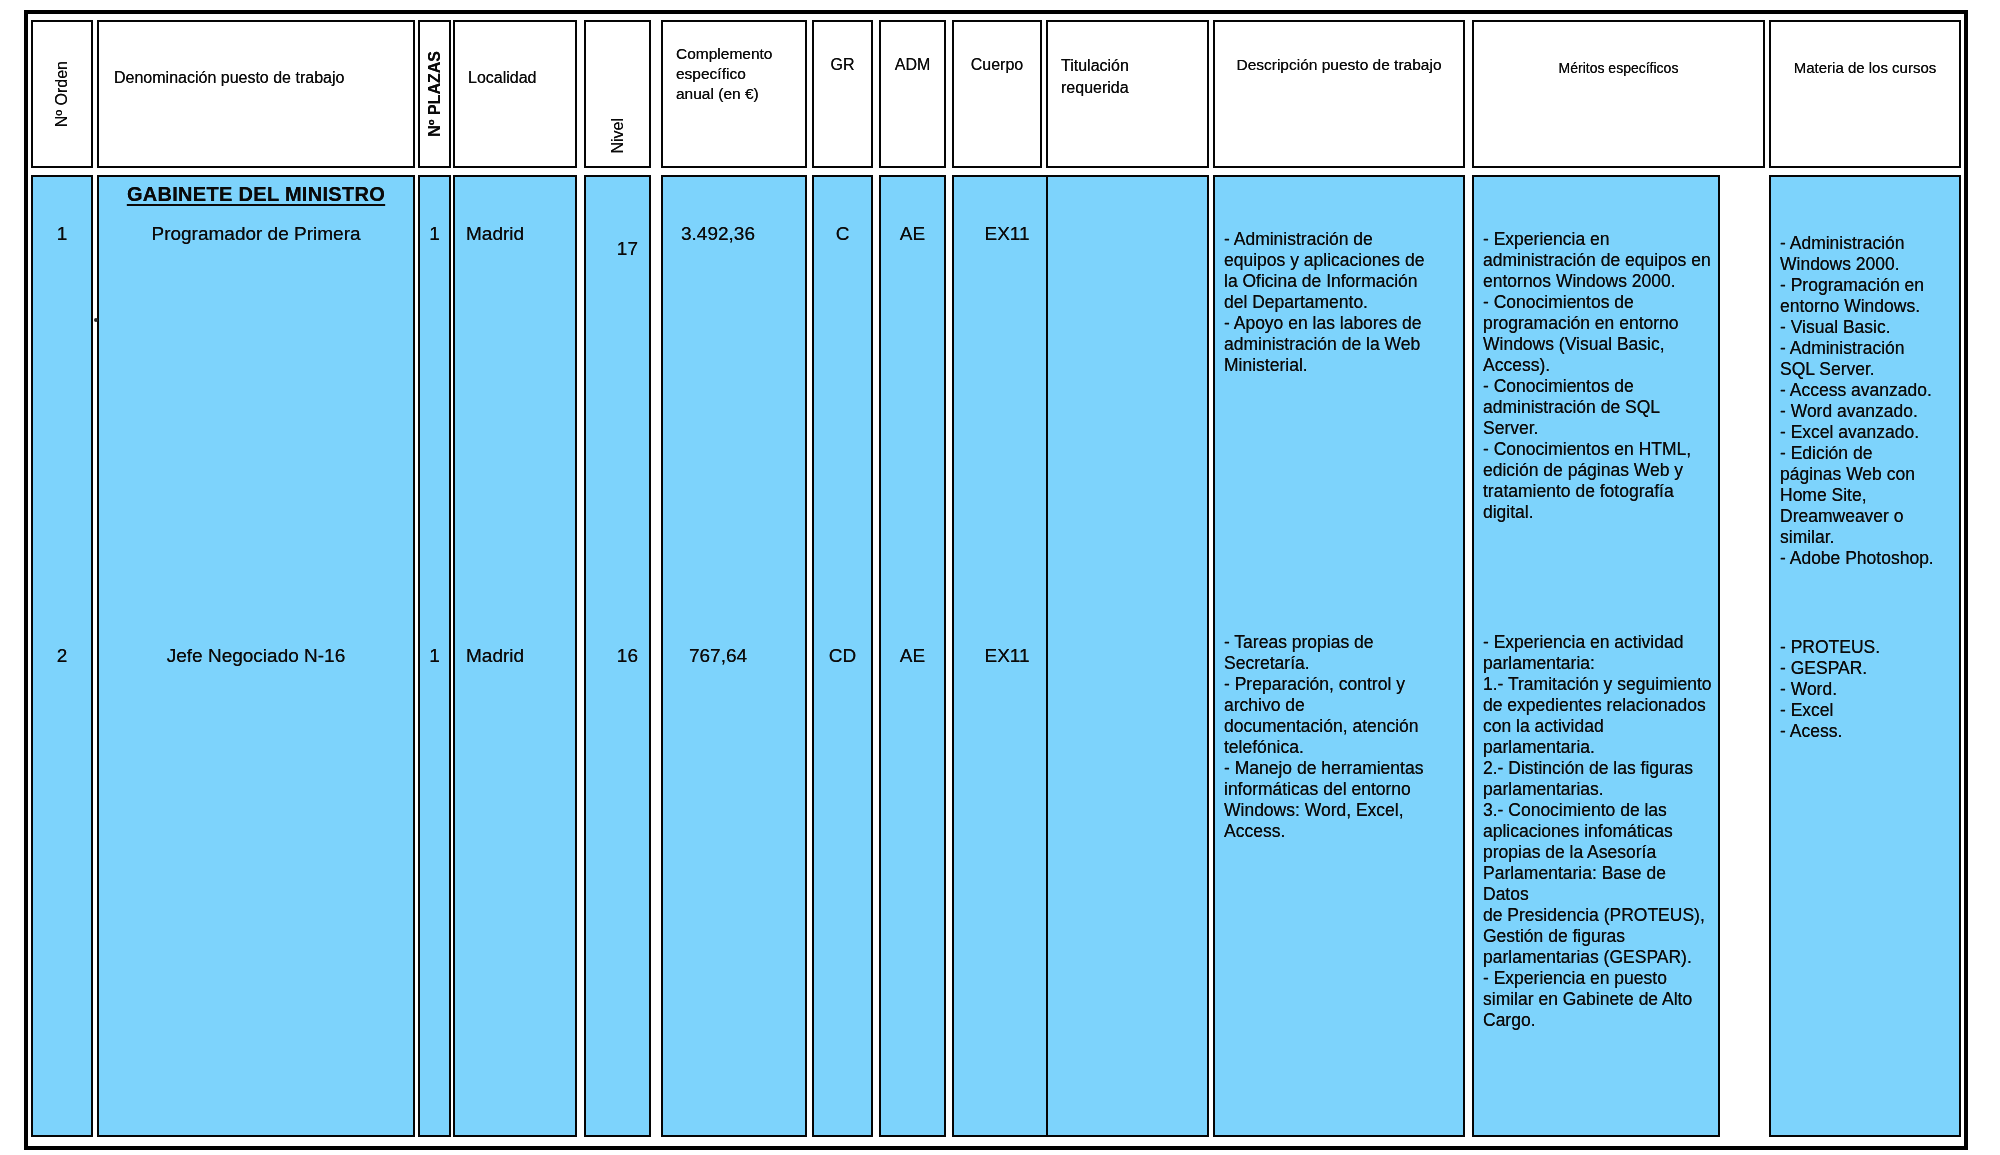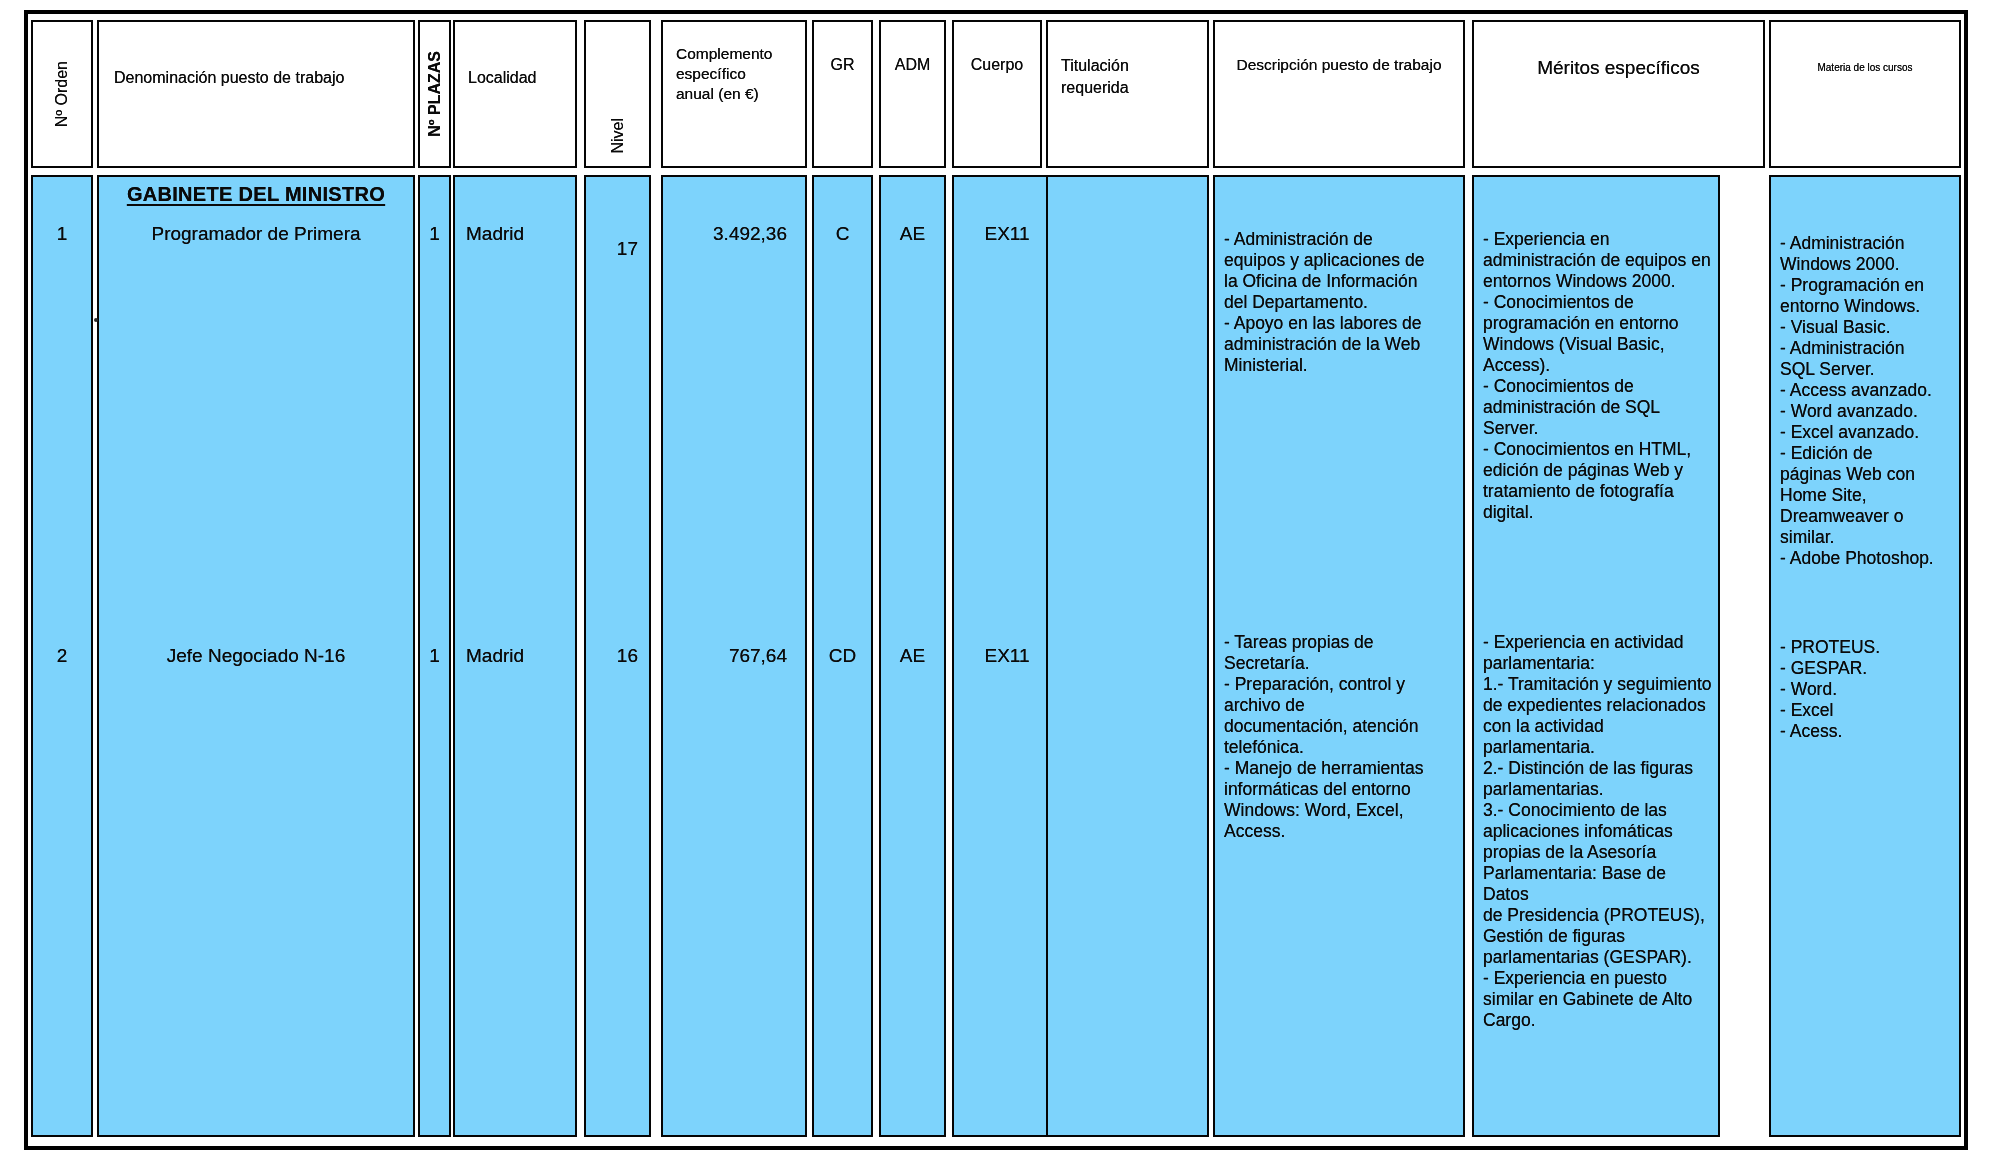--- a/index.html
+++ b/index.html
@@ -53,21 +53,21 @@
   .hlabel.hcenter{left:0;right:0;text-align:center;}
   
   .cellline{
     position:absolute; left:0; right:0;
     font-size:19px;
     text-shadow:0 0 0.4px #222;
   }
   .cellline.ac{text-align:center;}
   .cellline.al{text-align:left; padding-left:11px;}
   .cellline.ar{text-align:right; padding-right:11px;}
-  .cellline.ar-num{text-align:right; padding-right:18px;}
+  .cellline.ar-num{text-align:center; padding-right:32px;}
   .longtext{
     position:absolute; left:9px; right:5px;
     font-size:17.5px;
     line-height:21px;
     white-space:pre-line;
     text-shadow:0 0 0.4px #222;
   }
   .section-title{
     position:absolute; left:0; right:0; top:6px;
     text-align:center;
@@ -132,25 +132,25 @@
   <div class="hcell" style="left:1046px;width:163px;">
     <span class="hlabel" style="left:13px;top:33px;line-height:22px;">Titulación
 requerida</span>
   </div>
 
   <div class="hcell" style="left:1213px;width:252px;">
     <span class="hlabel hcenter" style="top:33px;font-size:15.5px;">Descripción puesto de trabajo</span>
   </div>
 
   <div class="hcell" style="left:1472px;width:293px;">
-    <span class="hlabel hcenter" style="top:36px;font-size:19px;">Méritos específicos</span>
+    <span class="hlabel hcenter" style="top:36px;font-size:14px;">Méritos específicos</span>
   </div>
 
   <div class="hcell" style="left:1769px;width:192px;">
-    <span class="hlabel hcenter" style="top:36px;font-size:10px;">Materia de los cursos</span>
+    <span class="hlabel hcenter" style="top:36px;font-size:15px;">Materia de los cursos</span>
   </div>
 
   <div class="bcell" style="left:31px;width:62px;">
     <div class="cellline ac" style="top:46px;">1</div>
     <div class="cellline ac" style="top:468px;">2</div>
   </div>
 
   <div class="bcell" style="left:97px;width:318px;">
     <div class="section-title">GABINETE DEL MINISTRO</div>
     <div class="cellline ac" style="top:46px;">Programador de Primera</div>

